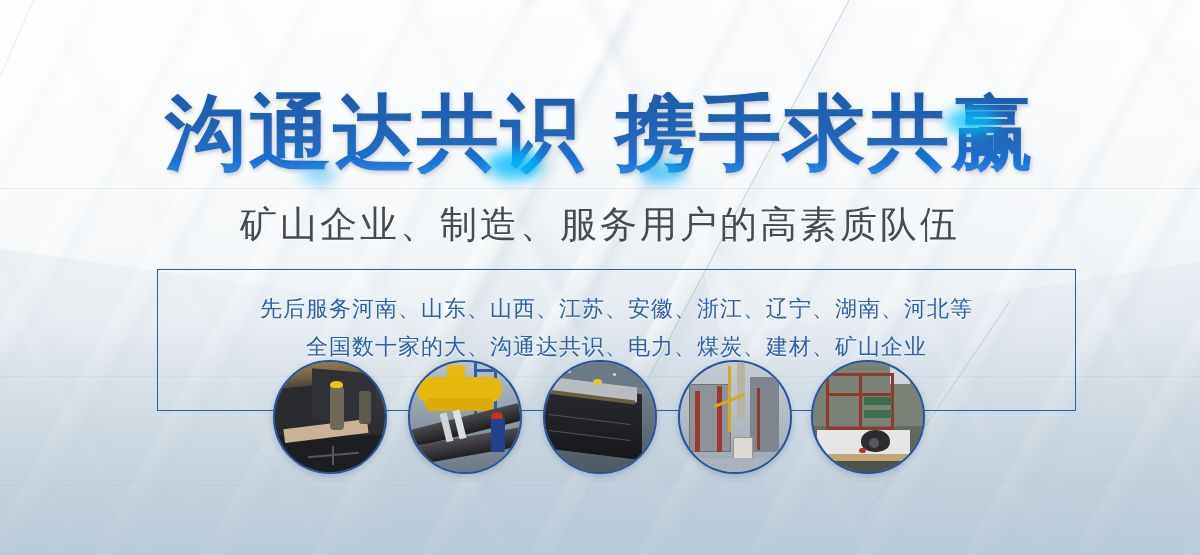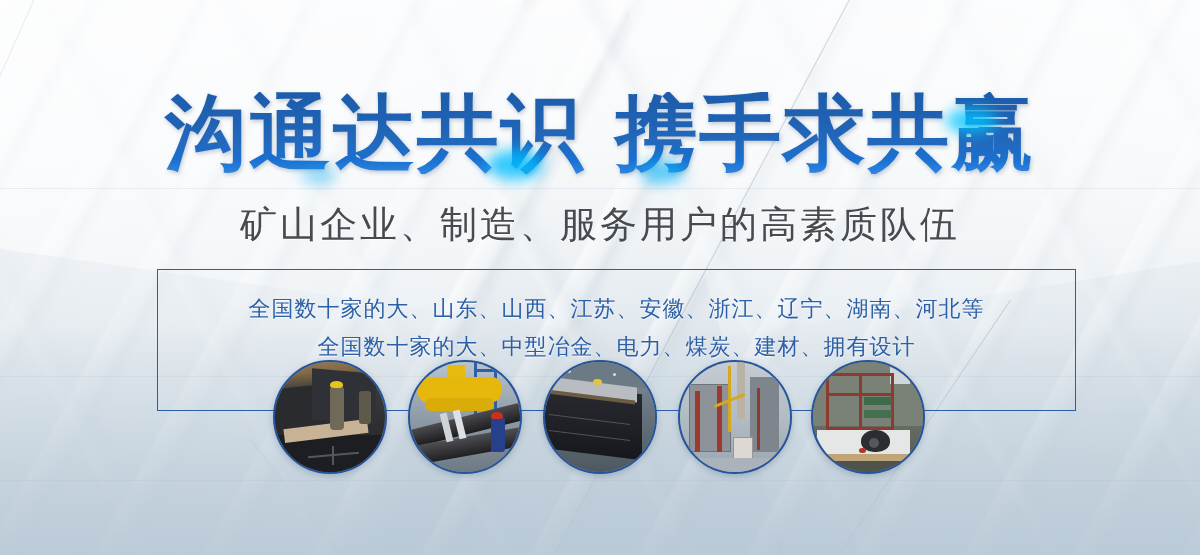--- a/index.html
+++ b/index.html
@@ -252,22 +252,22 @@
 
     <div class="spark spark-1"></div>
     <div class="spark spark-2"></div>
     <div class="spark spark-3"></div>
     <div class="spark spark-4"></div>
 
     <div class="subtitle">矿山企业、制造、服务用户的高素质队伍</div>
 
     <div class="infobox">
       <div class="infobox-text">
-        <span class="ln">全国数十家的大、山东、山西、江苏、安徽、浙江、辽宁、湖南、河北等</span>
-        <span class="ln">全国数十家的大、中型冶金、电力、煤炭、建材、拥有设计</span>
+        <span class="ln">先后服务河南、山东、山西、江苏、安徽、浙江、辽宁、湖南、河北等</span>
+        <span class="ln">全国数十家的大、沟通达共识、电力、煤炭、建材、矿山企业</span>
       </div>
     </div>
 
     <div class="photos">
 
       <div class="photo p1" style="left:273px; top:360px;">
         <div class="scene">
           <div class="plate-a"></div>
             <div class="plate-b"></div>
           <div class="floor"></div>

